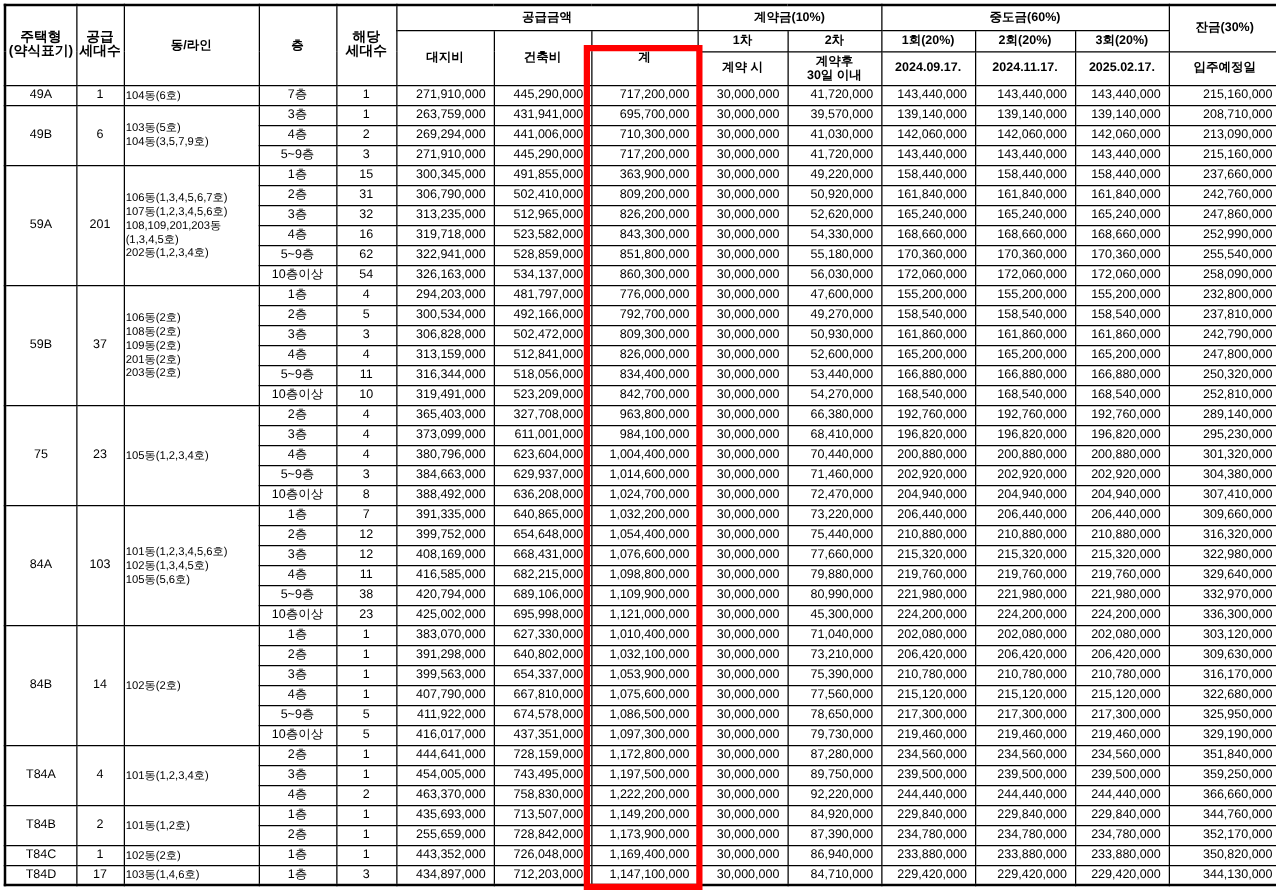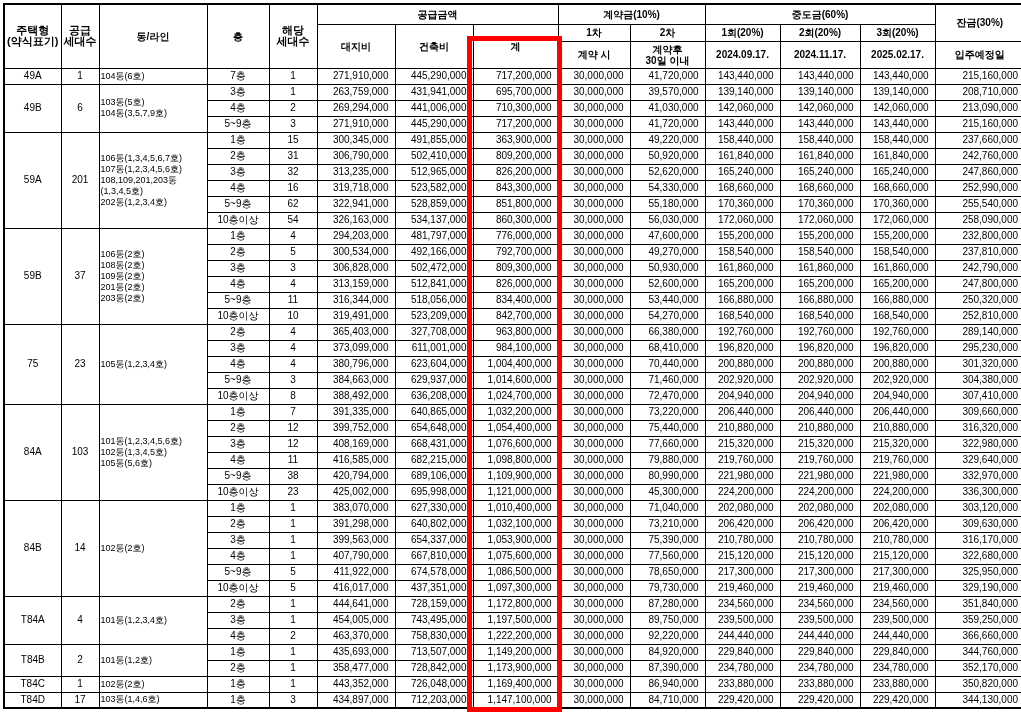--- a/index.html
+++ b/index.html
@@ -593,21 +593,21 @@
           <td class="n">30,000,000</td>
           <td class="n">84,920,000</td>
           <td class="n">229,840,000</td>
           <td class="n">229,840,000</td>
           <td class="n">229,840,000</td>
           <td class="n">344,760,000</td>
         </tr>
         <tr>
           <td class="c">2층</td>
           <td class="c">1</td>
-          <td class="n">358,477,000</td>
+          <td class="n">255,659,000</td>
           <td class="n">728,842,000</td>
           <td class="n">1,173,900,000</td>
           <td class="n">30,000,000</td>
           <td class="n">87,390,000</td>
           <td class="n">234,780,000</td>
           <td class="n">234,780,000</td>
           <td class="n">234,780,000</td>
           <td class="n">352,170,000</td>
         </tr>
         <tr>

